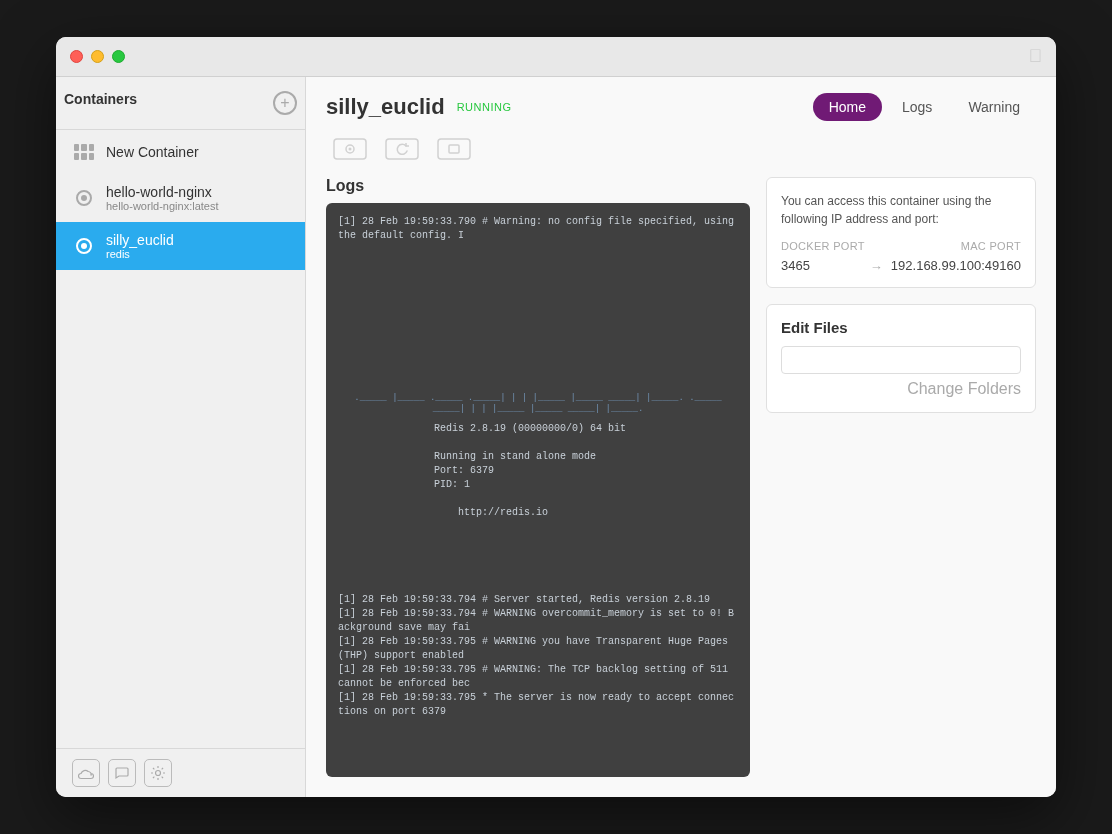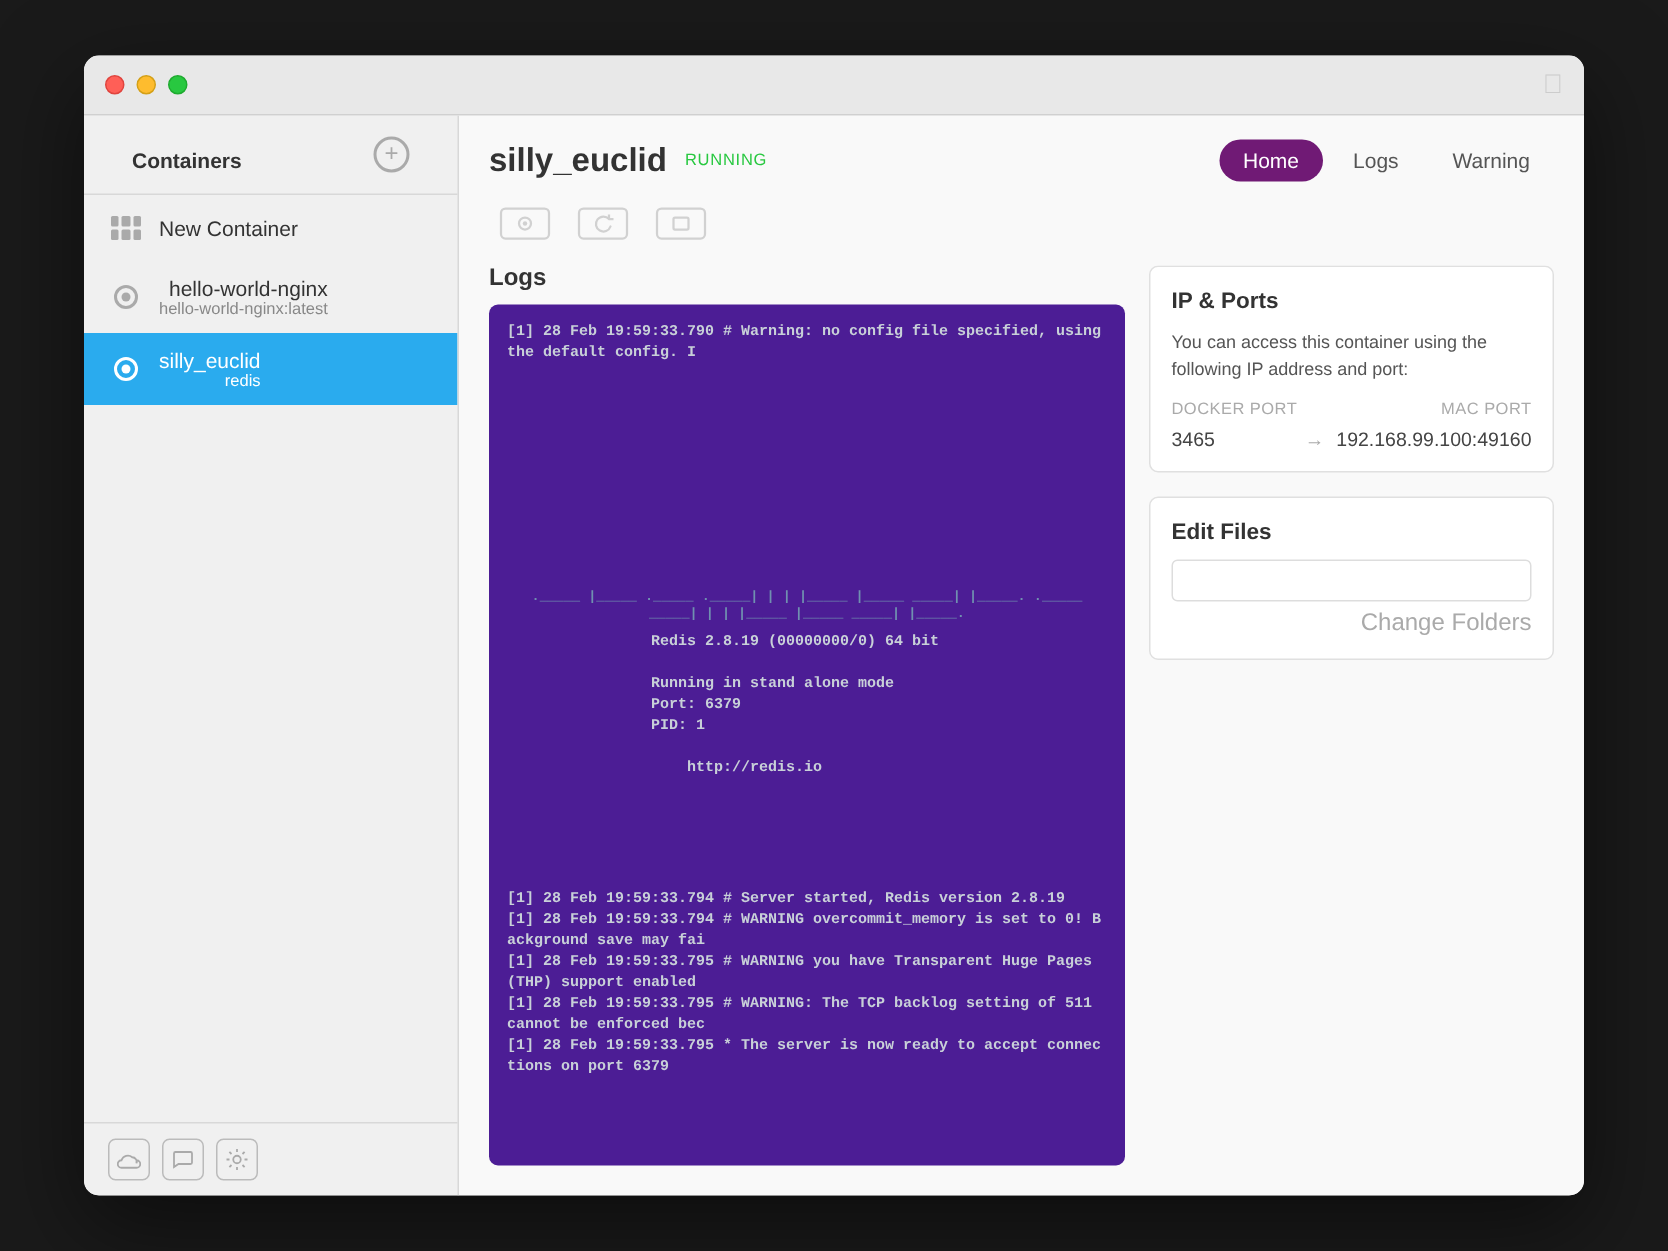--- a/index.html
+++ b/index.html
@@ -52,23 +52,23 @@
     
     .sidebar {
       width: 250px;
       background: #f0f0f0;
       border-right: 1px solid #d8d8d8;
       display: flex;
       flex-direction: column;
       flex-shrink: 0;
     }
     .sidebar-header {
-      padding: 14px 32px;
-      display: flex;
-      align-items: flex-end;
+      padding: 14px 8px;
+      display: flex;
+      align-items: flex-start;
       justify-content: space-between;
       border-bottom: 1px solid #d8d8d8;
     }
     .sidebar-title {
       font-size: 14px;
       font-weight: 600;
       color: #333;
     }
     .add-btn {
       width: 24px;
@@ -106,21 +106,20 @@
       width: 24px;
       height: 24px;
       flex-shrink: 0;
       display: flex;
       align-items: center;
       justify-content: center;
     }
     .item-text {
       display: flex;
       flex-direction: column;
-      text-align: right;
     }
     .item-name {
       font-size: 14px;
       font-weight: 500;
       color: #333;
     }
     .item-sub {
       font-size: 11px;
       color: #888;
     }
@@ -265,31 +264,30 @@
       min-width: 0;
     }
     .panel-title {
       font-size: 16px;
       font-weight: 600;
       color: #333;
       margin-bottom: 8px;
     }
     .terminal {
       flex: 1;
-      background: #4c1d95;
+      background: #404040;
       border-radius: 6px;
       padding: 12px;
       overflow: hidden;
       font-family: 'Menlo', 'Monaco', 'Courier New', monospace;
       font-size: 10px;
       color: #c8d0d8;
       line-height: 1.4;
       display: flex;
       flex-direction: column;
-      font-weight: bold;
     }
     .terminal-text {
       white-space: pre-wrap;
       word-break: break-all;
       flex: 1;
       overflow: hidden;
     }
     .redis-ascii {
       color: #7090b0;
       text-align: center;
@@ -526,21 +524,20 @@
 [1] 28 Feb 19:59:33.794 # WARNING overcommit_memory is set to 0! Background save may fai
 [1] 28 Feb 19:59:33.795 # WARNING you have Transparent Huge Pages (THP) support enabled
 [1] 28 Feb 19:59:33.795 # WARNING: The TCP backlog setting of 511 cannot be enforced bec
 [1] 28 Feb 19:59:33.795 * The server is now ready to accept connections on port 6379</div>
           </div>
         </div>
 
         <div class="right-panel">
 
           <div class="info-card">
-            <div class="info-card-title">IP &amp; Ports</div>
             <div class="info-card-desc">You can access this container using the following IP address and port:</div>
             <div class="ports-table">
               <div class="ports-header">
                 <span class="ports-col-header">DOCKER PORT</span>
                 <span class="ports-col-header">MAC PORT</span>
               </div>
               <div class="ports-row">
                 <span class="port-val" style="margin-right:auto; padding-left:0;">3465</span>
                 <span class="port-arrow">→</span>
                 <span class="port-val">192.168.99.100:49160</span>

